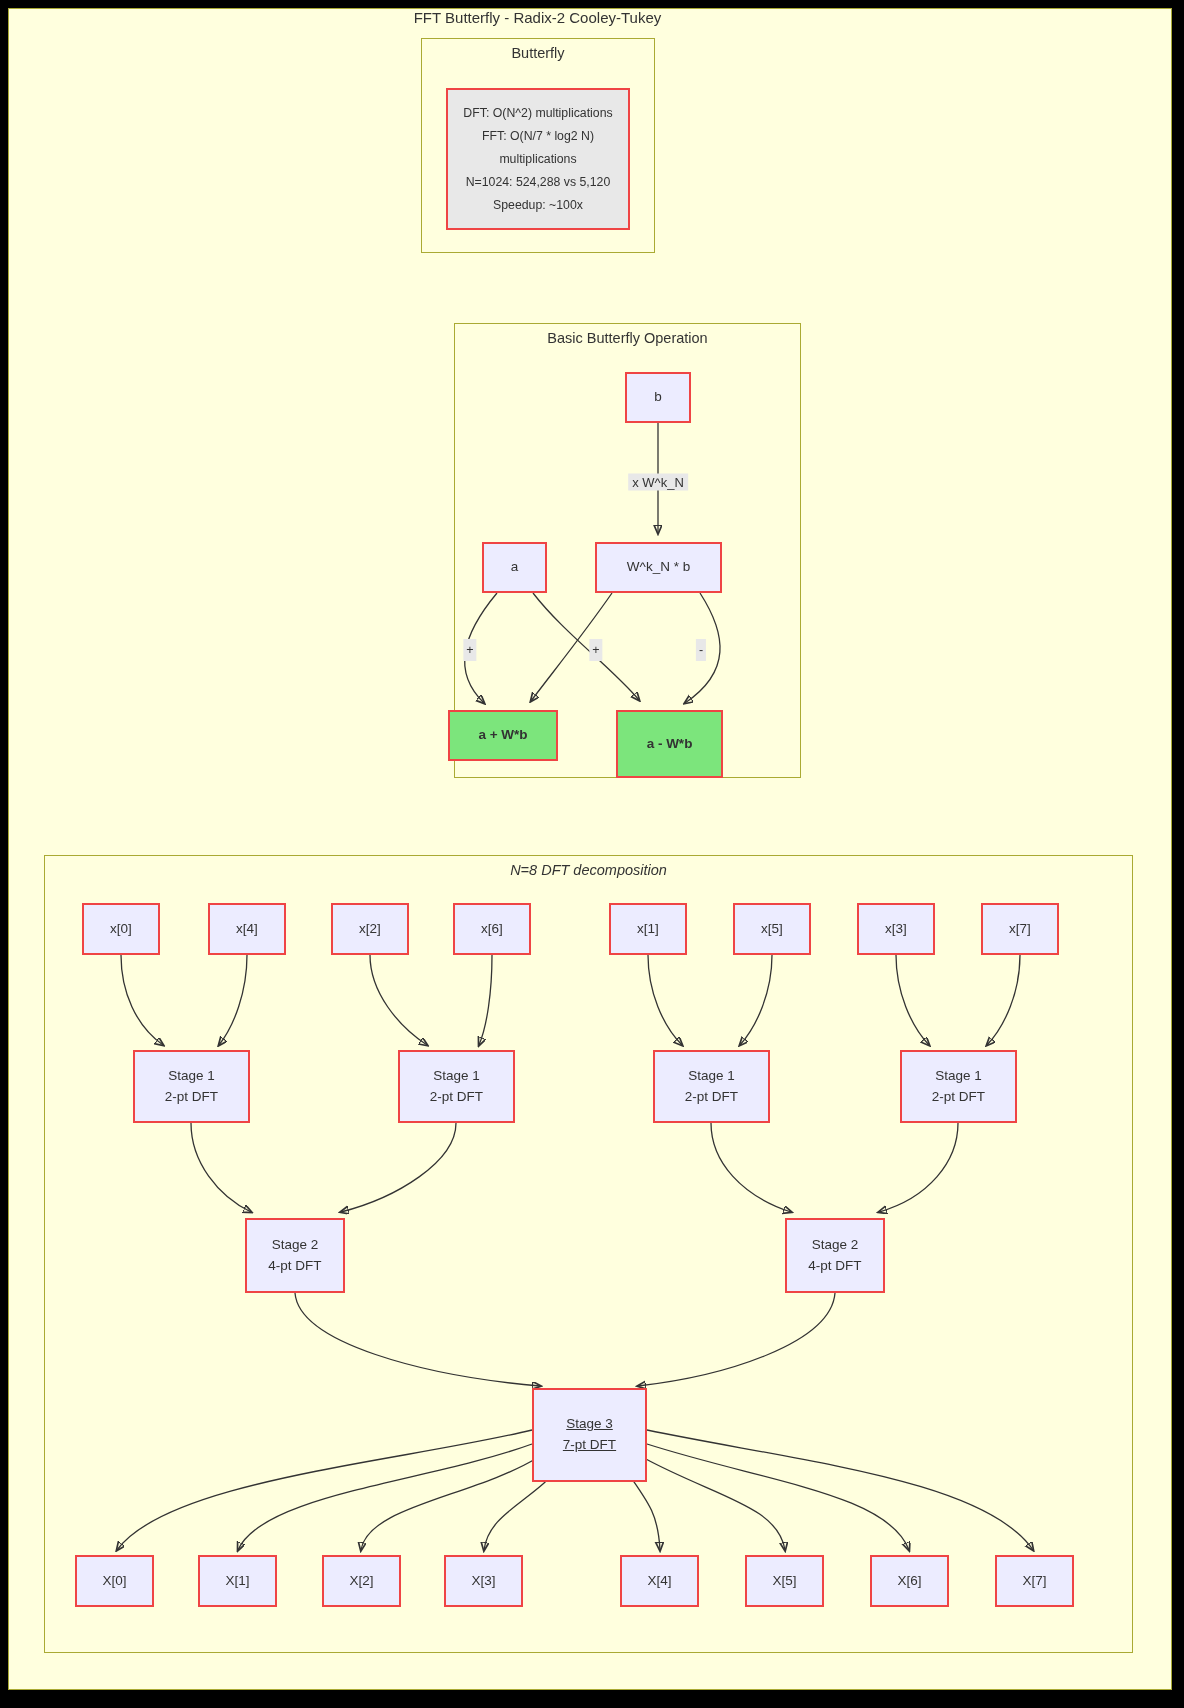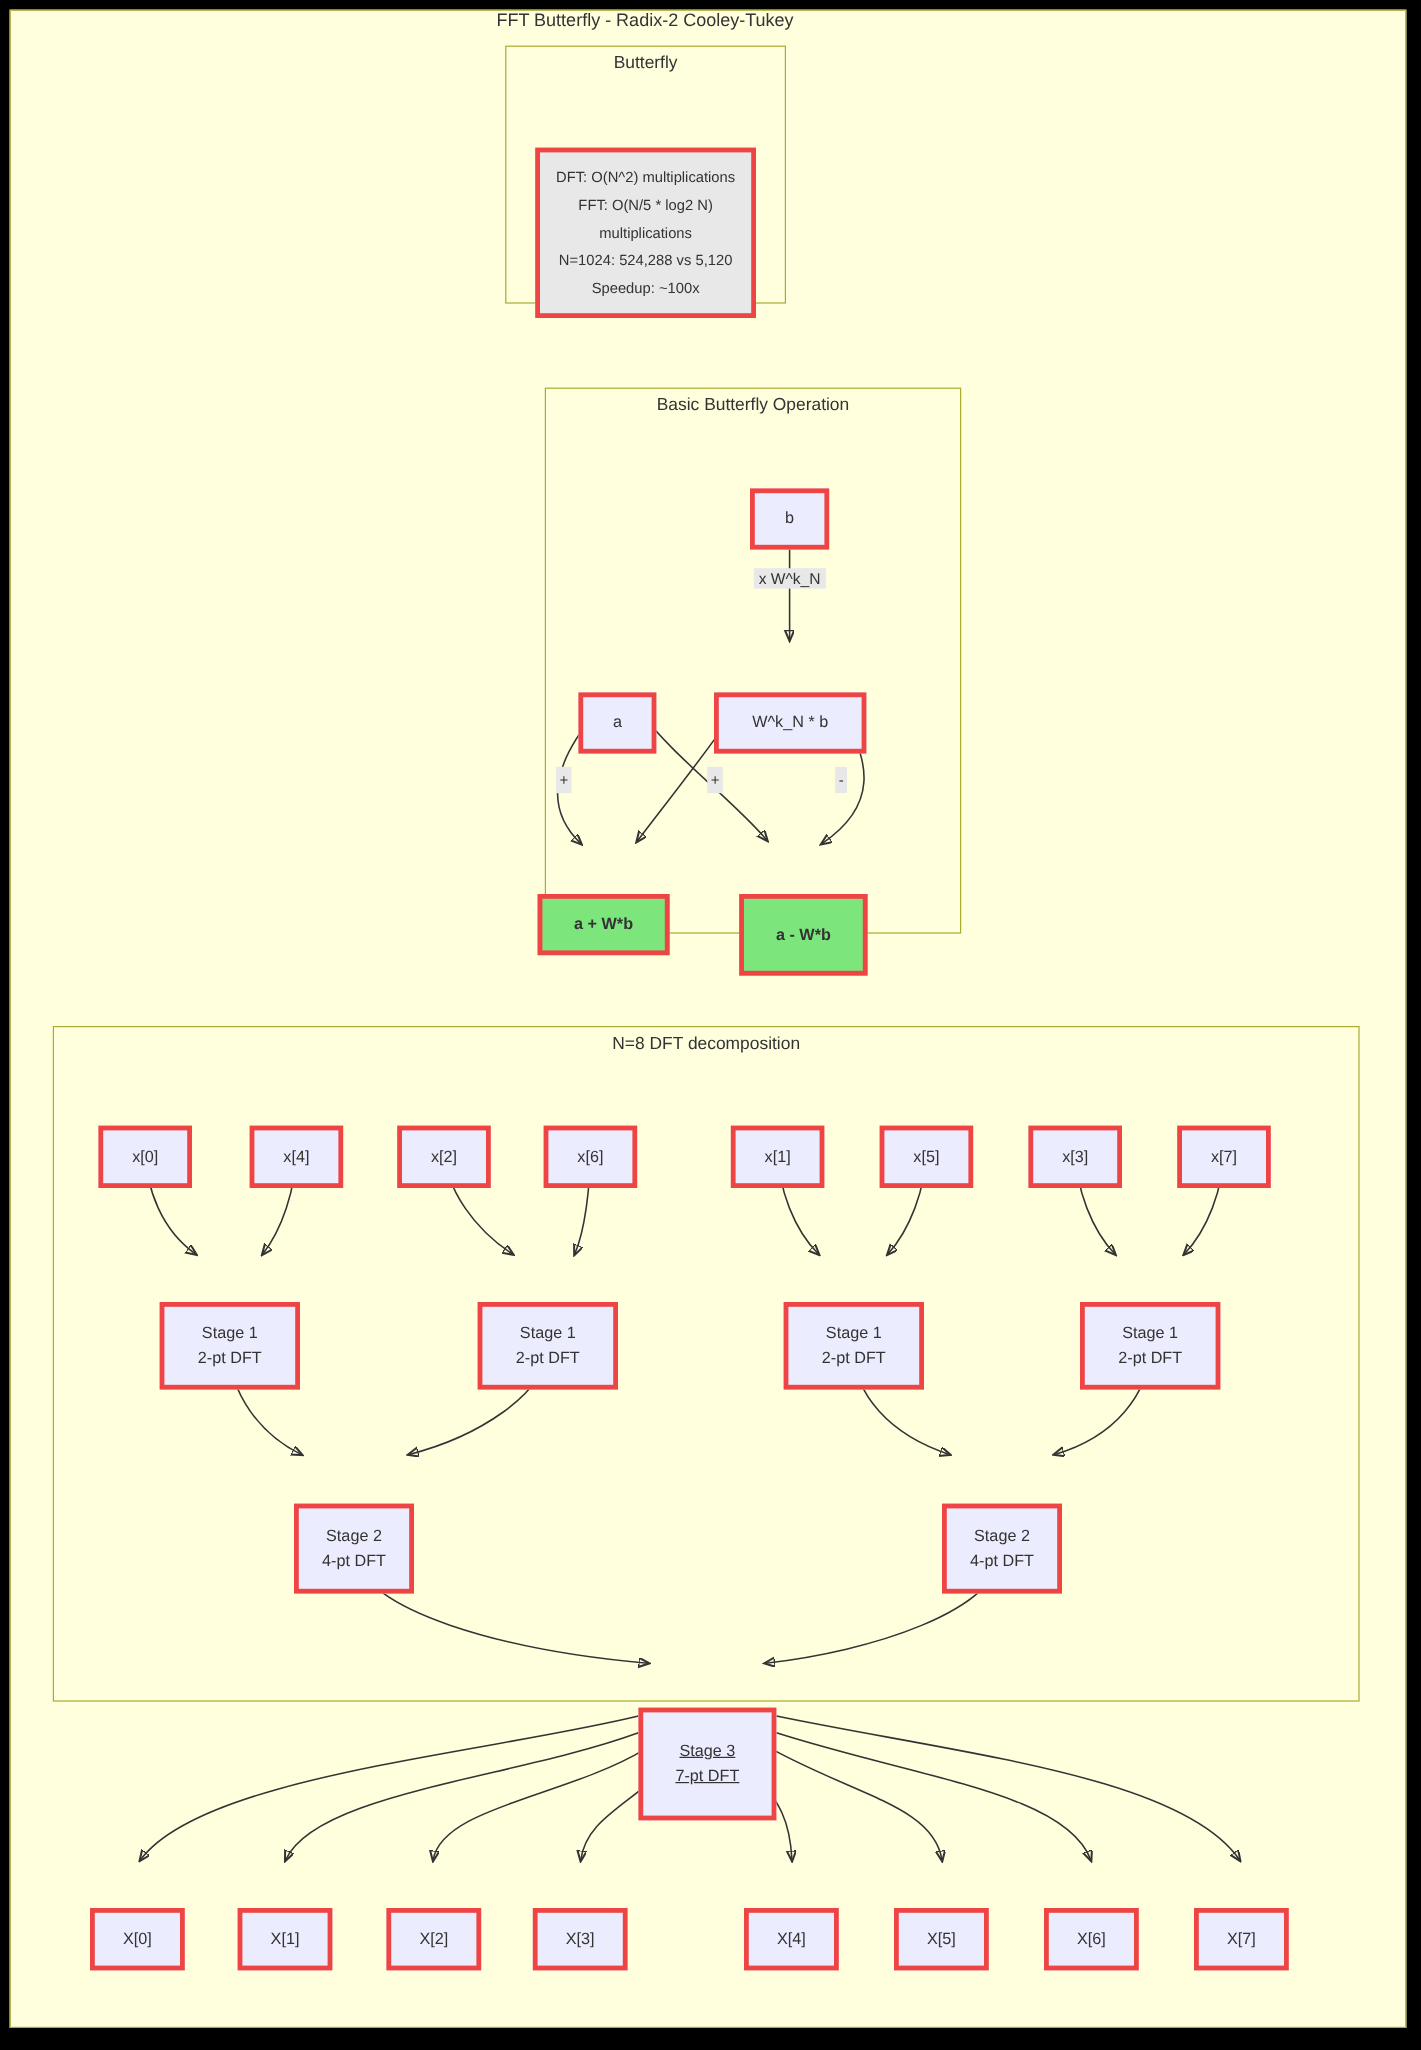--- a/index.html
+++ b/index.html
@@ -8,23 +8,23 @@
   .page{position:absolute;top:8px;left:8px;right:12px;bottom:18px;
         background:#ffffde;border:1px solid #aaaa33;}
   .layer{position:absolute;top:0;left:0;width:1184px;height:1708px;}
   svg.edges{position:absolute;top:0;left:0;width:1184px;height:1708px;}
   svg.edges path{fill:none;stroke:#333333;stroke-width:1.3px;}
   .diagram-title{position:absolute;top:9px;left:0;width:1075px;text-align:center;
                  font-size:15px;color:#333333;}
   .cluster{position:absolute;border:1px solid #aaaa33;background:transparent;box-sizing:border-box;}
   .cluster-title{display:block;width:100%;text-align:center;padding-top:6px;
                  font-size:14.5px;color:#333333;}
-  .node{position:absolute;box-sizing:border-box;background:#ECECFF;border:4px solid #ef4444;
+  .node{position:absolute;box-sizing:border-box;background:#ECECFF;border:2px solid #ef4444;
         display:flex;flex-direction:column;align-items:center;justify-content:center;
-        font-size:13.5px;line-height:1.55;color:#333333;text-align:center;margin-top:35px;}
+        font-size:13.5px;line-height:1.55;color:#333333;text-align:center;}
   .node.green{background:#7CE57C;font-weight:bold;}
   .node.gray{background:#e8e8e8;font-size:12.3px;line-height:23px;}
   .edge-label{position:absolute;transform:translate(-50%,-50%);background:#e8e8e8;
               color:#333333;font-size:13px;padding:1px 4px;white-space:nowrap;}
   .edge-label.op{padding:4px 3px;font-size:12.5px;}
 </style>
 </head>
 <body>
 
 <div class="frame">
@@ -72,40 +72,40 @@
       <path d="M647,1430 C802,1462 985,1480 1033,1550" marker-end="url(#arrowhead)"></path>
     </svg>
 
     <div class="diagram-title">FFT Butterfly - Radix-2 Cooley-Tukey</div>
 
     <div class="cluster" style="left:421px;top:38px;width:234px;height:215px;">
       <span class="cluster-title">Butterfly</span>
     </div>
     <div class="node gray" style="left:446px;top:88px;width:184px;height:142px;">
       <span>DFT: O(N^2) multiplications</span>
-      <span>FFT: O(N/5 * log2 N)</span>
+      <span>FFT: O(N/7 * log2 N)</span>
       <span>multiplications</span>
       <span>N=1024: 524,288 vs 5,120</span>
       <span>Speedup: ~100x</span>
     </div>
 
     <div class="cluster" style="left:416px;top:323px;width:347px;height:455px;margin-left:38px;">
       <span class="cluster-title">Basic Butterfly Operation</span>
     </div>
     <div class="node" style="left:625px;top:372px;width:66px;height:51px;">b</div>
     <div class="node" style="left:482px;top:542px;width:65px;height:51px;">a</div>
     <div class="node" style="left:595px;top:542px;width:127px;height:51px;">W^k_N * b</div>
     <div class="node green" style="left:448px;top:710px;width:110px;height:51px;">a + W*b</div>
     <div class="node green" style="left:616px;top:710px;width:107px;height:68px;">a - W*b</div>
     <div class="edge-label" style="left:658px;top:482px;">x W^k_N</div>
     <div class="edge-label op" style="left:470px;top:650px;">+</div>
     <div class="edge-label op" style="left:596px;top:650px;">+</div>
     <div class="edge-label op" style="left:701px;top:650px;">-</div>
 
-    <div class="cluster" style="left:44px;top:855px;width:1089px;height:563px;">
+    <div class="cluster" style="left:44px;top:855px;width:1089px;height:798px;font-style:italic;">
       <span class="cluster-title">N=8 DFT decomposition</span>
     </div>
 
     <div class="node" style="left:82px;top:903px;width:78px;height:52px;">x[0]</div>
     <div class="node" style="left:208px;top:903px;width:78px;height:52px;">x[4]</div>
     <div class="node" style="left:331px;top:903px;width:78px;height:52px;">x[2]</div>
     <div class="node" style="left:453px;top:903px;width:78px;height:52px;">x[6]</div>
     <div class="node" style="left:609px;top:903px;width:78px;height:52px;">x[1]</div>
     <div class="node" style="left:733px;top:903px;width:78px;height:52px;">x[5]</div>
     <div class="node" style="left:857px;top:903px;width:78px;height:52px;">x[3]</div>

